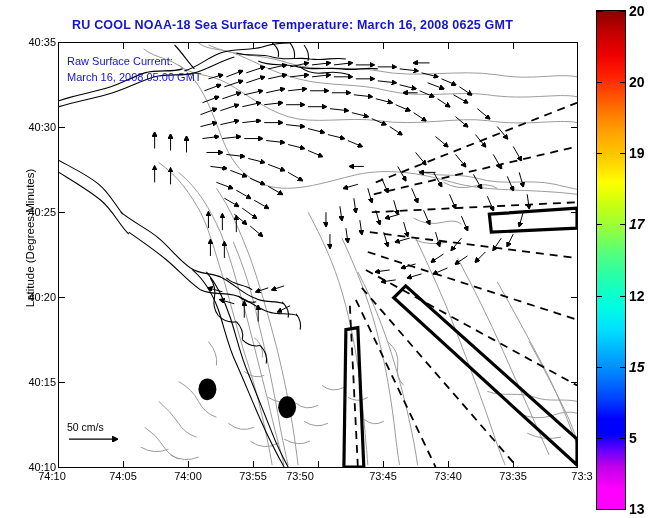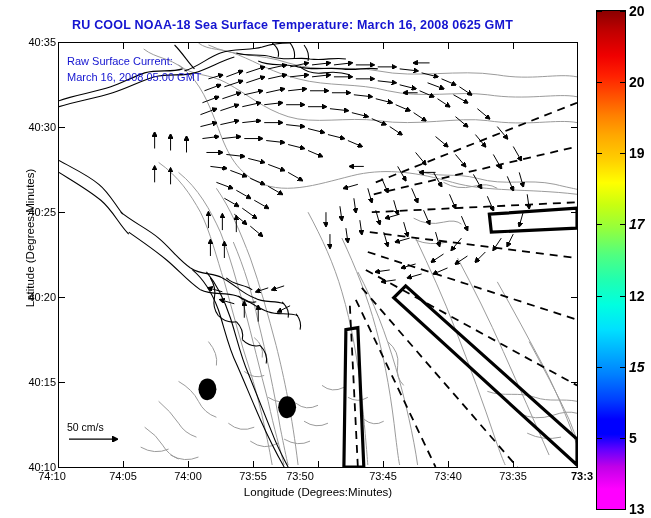--- a/index.html
+++ b/index.html
@@ -446,23 +446,22 @@
   <div class="xtick t" style="left:513px;"></div>
 
   <div class="xlab" style="left:52px;">74:10</div>
   <div class="xlab" style="left:123px;">74:05</div>
   <div class="xlab" style="left:188px;">74:00</div>
   <div class="xlab" style="left:253px;">73:55</div>
   <div class="xlab" style="left:300px;">73:50</div>
   <div class="xlab" style="left:383px;">73:45</div>
   <div class="xlab" style="left:448px;">73:40</div>
   <div class="xlab" style="left:513px;">73:35</div>
-  <div class="xlab" style="left:582px;font-weight:bold;">73:3</div>
-
-  <div class="axis-title-x">Longitude (Degrees:Minutes)</div>
+  <div class="xlab" style="left:582px;">73:3</div>
+
   <div class="axis-title-y">Latitude (Degrees:Minutes)</div>
 
   <div class="cbar"></div>
 
   <div class="cbtick" style="top:11px;"></div>
   <div class="cbtick" style="top:82px;"></div>
   <div class="cbtick" style="top:153px;"></div>
   <div class="cbtick" style="top:224px;"></div>
   <div class="cbtick" style="top:296px;"></div>
   <div class="cbtick" style="top:367px;"></div>

